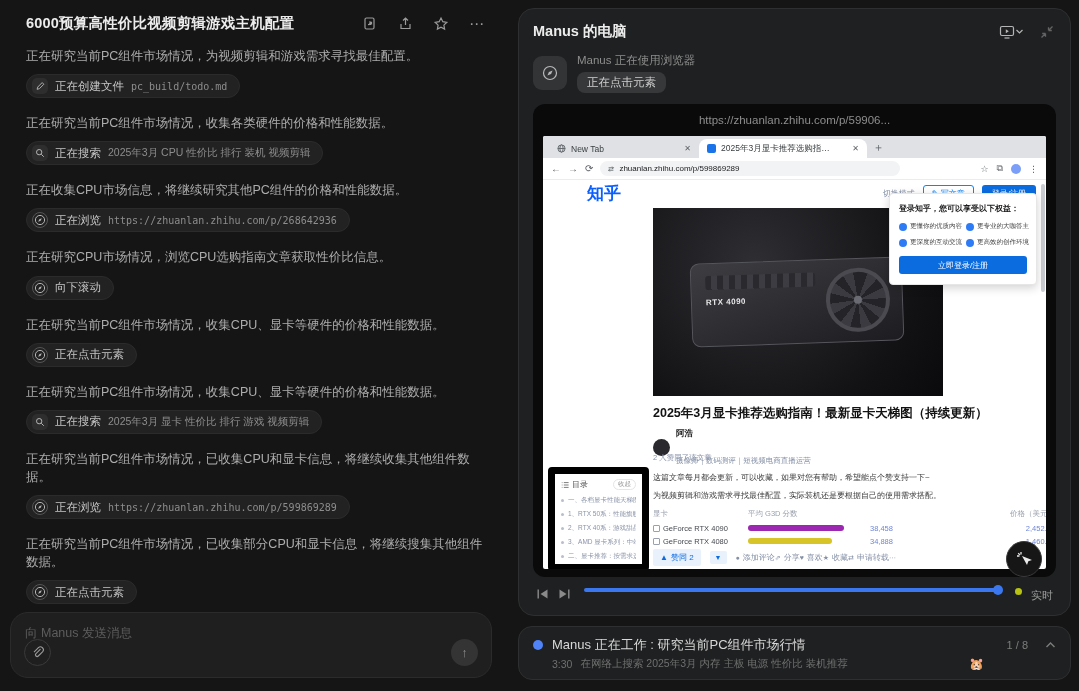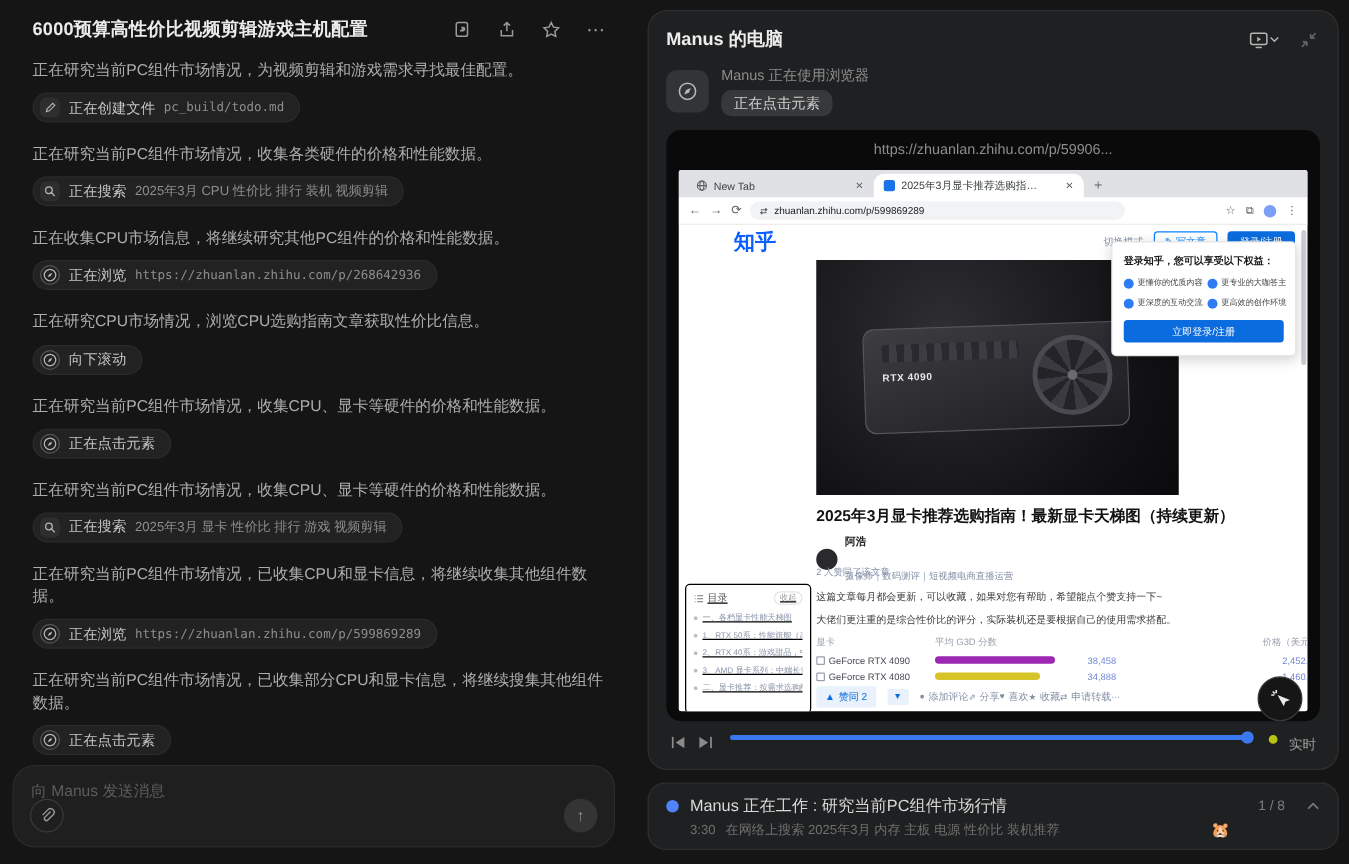--- a/index.html
+++ b/index.html
@@ -104,22 +104,22 @@
              align-items:center; justify-content:center; }
 
   .art-title { position:absolute; left:110px; top:269px; right:16px; font-size:12.5px; font-weight:bold; color:#121212; }
   .author-row { position:absolute; left:110px; top:292px; display:flex; gap:6px; align-items:center; }
   .avatar { width:17px; height:17px; border-radius:50%; background:#2a2a2e; }
   .author-name { font-size:8.5px; font-weight:bold; color:#222; }
   .author-byline { font-size:7.5px; color:#8590a6; margin-top:16px; }
   .upnote { position:absolute; left:110px; top:317px; font-size:7.5px; color:#8590a6; }
   .art-p { position:absolute; left:110px; right:18px; font-size:8px; color:#3a3a3a; }
 
-  .toc { position:absolute; left:5px; top:331px; width:101px; height:104px; border:1px solid #000000;
-         border-radius:4px; background:#fff; padding:5px 6px;text-decoration:underline; }
+  .toc { position:absolute; left:5px; top:331px; width:101px; height:104px; border:7px solid #000000;
+         border-radius:4px; background:#fff; padding:5px 6px; }
   .toc-hdr { display:flex; align-items:center; font-size:8px; color:#555; gap:3px; }
   .toc-collapse { margin-left:auto; font-size:6.5px; color:#999; border:1px solid #e5e5e5; border-radius:6px; padding:0 4px; }
   .toc-list { margin-top:6px; display:flex; flex-direction:column; gap:5px; }
   .toc-item { display:flex; align-items:center; gap:4px; font-size:6.5px; color:#8a93a8; white-space:nowrap; overflow:hidden; }
   .toc-item .dot { width:3px; height:3px; border-radius:50%; background:#b9bfca; flex:none; }
 
   .gpu-table { position:absolute; left:110px; top:371px; width:402px; font-size:7.5px; }
   .gt-head { display:grid; grid-template-columns:95px 122px 56px 1fr; color:#9aa0ad; padding:2px 0 3px; }
   .gt-head .h-price { text-align:right; }
   .gt-row { display:grid; grid-template-columns:95px 122px 56px 1fr; align-items:center; height:13px; }
@@ -393,21 +393,21 @@
           <div class="art-title">2025年3月显卡推荐选购指南！最新显卡天梯图（持续更新）</div>
           <div class="author-row">
             <div class="avatar"></div>
             <div>
               <div class="author-name">阿浩</div>
               <div class="author-byline">摄像师｜数码测评｜短视频电商直播运营</div>
             </div>
           </div>
           <div class="upnote">2 人赞同了该文章</div>
           <div class="art-p" style="top:336px">这篇文章每月都会更新，可以收藏，如果对您有帮助，希望能点个赞支持一下~</div>
-          <div class="art-p" style="top:354px">大佬们更注重的是综合性价比的评分，实际装机还是要根据自己的使用需求搭配。</div>
+          <div class="art-p" style="top:354px">为视频剪辑和游戏需求寻找最佳配置，实际装机还是要根据自己的使用需求搭配。</div>
 
           <div class="toc">
             <div class="toc-hdr">
               <svg width="8" height="8" viewBox="0 0 10 10" fill="none" stroke="#777" stroke-width="1.2">
                 <path d="M3.5 2h6M3.5 5h6M3.5 8h6M1 2h.8M1 5h.8M1 8h.8"></path>
               </svg>
               <span>目录</span>
               <span class="toc-collapse">收起</span>
             </div>
             <div class="toc-list" id="toc-list">

